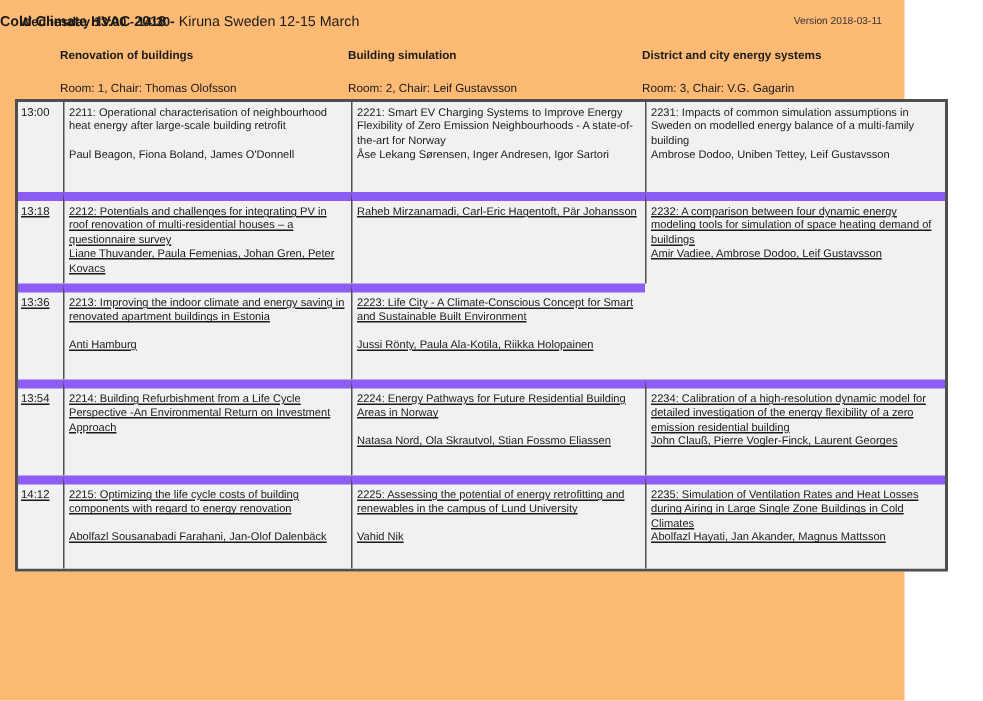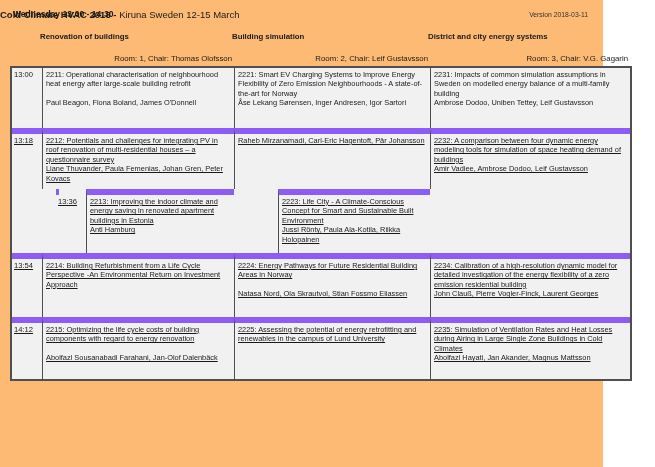--- a/index.html
+++ b/index.html
@@ -18,34 +18,34 @@
   .doc-version { position: absolute; right: 15px; top: 2px; font-size: 6.8px; color: #333; }
 
   
   .grid-row {
     position: absolute; left: 10px; width: 618px;
     display: grid; grid-template-columns: 30px 192px 196px 200px;
   }
   .col-headers { top: 32px; }
   .rooms { top: 54px; }
   .track-name { font-size: 7.8px; font-weight: bold; text-align: left; }
-  .room-label { font-size: 7.8px; text-align: right; }
+  .room-label { font-size: 7.8px; text-align: left; }
 
   
   .schedule-table {
     position: absolute; top: 66px; left: 10px; width: 618px;
     border: 2px solid #4f4f4f; background: #f1f1f1;
   }
   .s-row { display: grid; grid-template-columns: 30px 192px 196px 200px; }
   .s-row .cell { border-left: 1px solid #4f4f4f; }
   .s-row .cell:first-child { border-left: none; }
   .s-row + .s-row .cell { border-top: 6px solid #8b5cf6; text-decoration: underline; }
   .r1 .cell { min-height: 60px; }
   .r2 .cell { min-height: 61px; }
-  .r3 .cell { min-height: 64px; margin-left: 44px; }
+  .r3 .cell { min-height: 64px; }
   .r4 .cell { min-height: 64px; }
   .r5 .cell { min-height: 62px; }
   .cell { background: #f1f1f1; box-sizing: border-box; }
   .cell.time {
     font-size: 7.6px; padding: 2px 1px 0 2px; text-align: left;
   }
   .cell.session { padding: 2px 3px 2px 3px; }
   .session .title {
     font-size: 7.4px; line-height: 9.4px; min-height: 28px;
   }
@@ -141,20 +141,21 @@
     </div>
 
     <div class="s-row r5">
       <div class="cell time">14:12</div>
       <div class="cell session">
         <div class="title">2215: Optimizing the life cycle costs of building components with regard to energy renovation</div>
         <div class="authors">Abolfazl Sousanabadi Farahani, Jan-Olof Dalenbäck</div>
       </div>
       <div class="cell session">
         <div class="title">2225: Assessing the potential of energy retrofitting and renewables in the campus of Lund University</div>
+        <div class="authors">Vahid Nik</div>
       </div>
       <div class="cell session">
         <div class="title">2235: Simulation of Ventilation Rates and Heat Losses during Airing in Large Single Zone Buildings in Cold Climates</div>
         <div class="authors">Abolfazl Hayati, Jan Akander, Magnus Mattsson</div>
       </div>
     </div>
 
   </div>
 </div>
 

